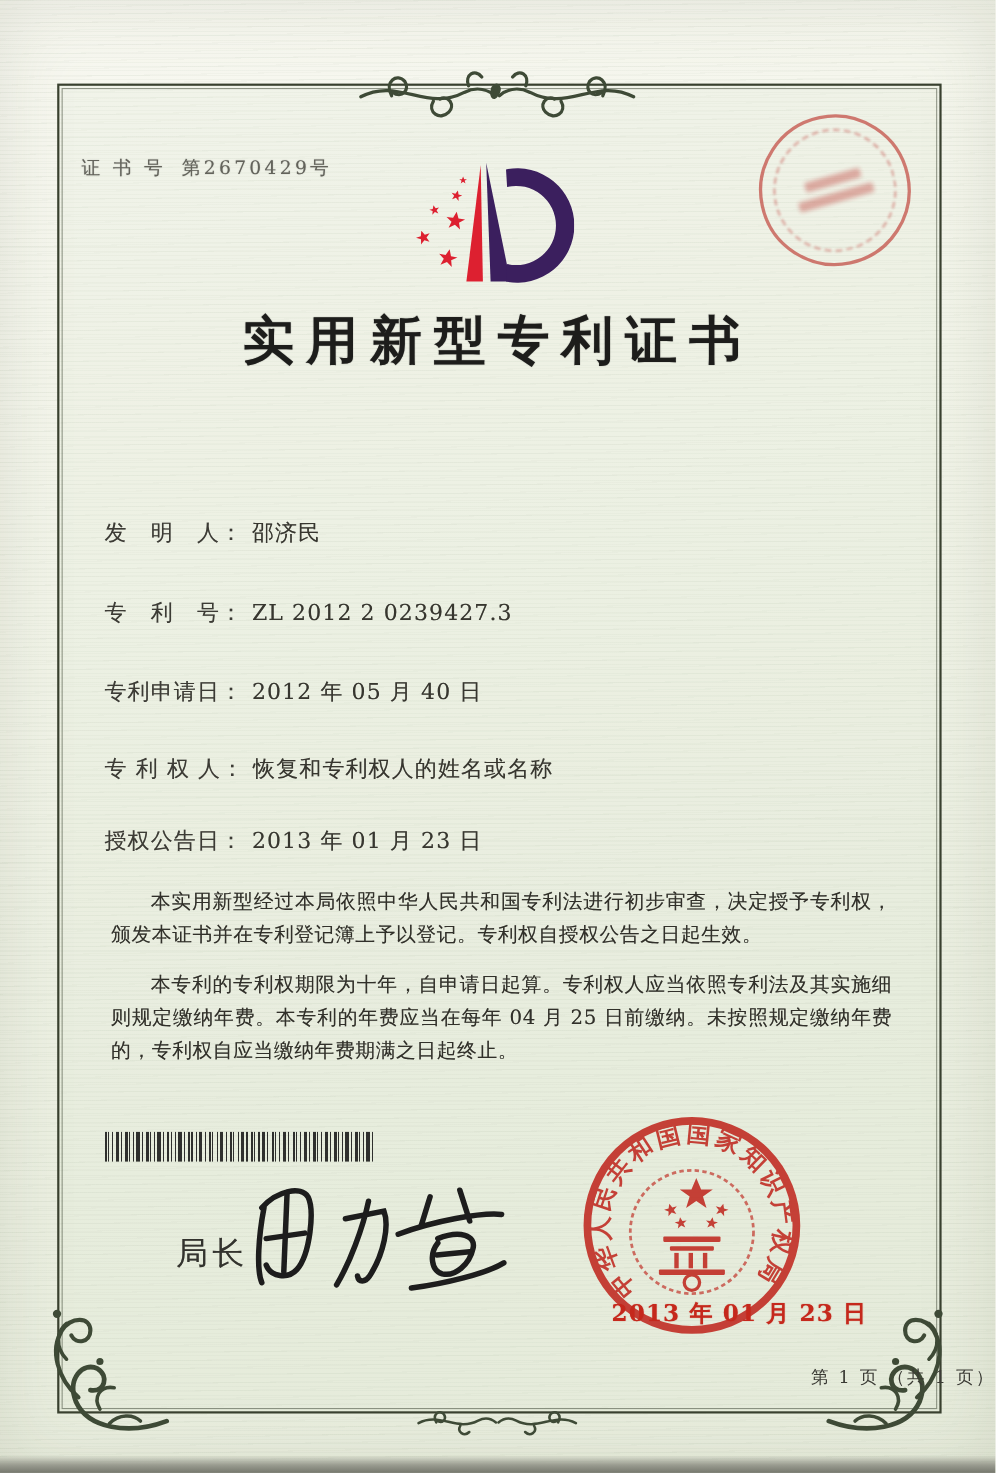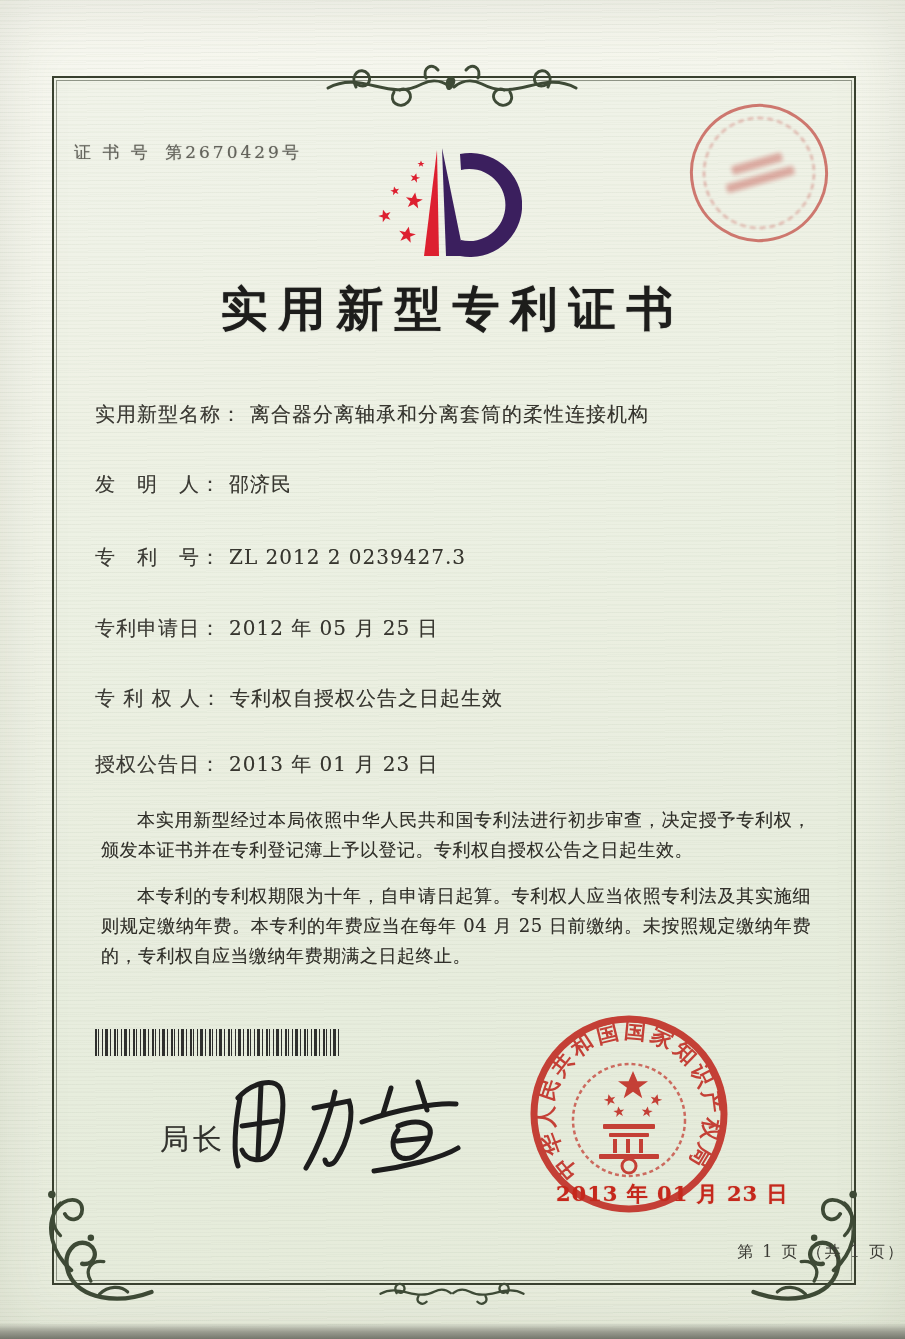--- a/index.html
+++ b/index.html
@@ -173,34 +173,31 @@
   </svg>
 
   <div class="stamp">
     <div class="arc"></div>
     <div class="bar bar1"></div>
     <div class="bar bar2"></div>
   </div>
 
   <h1 class="title">实用新型专利证书</h1>
 
-  <div class="field" style="top:401px">
-    <span class="flabel">实用新型名称：</span><span class="fvalue">离合器分离轴承和分离套筒的柔性连接机构</span>
-  </div>
   <div class="field" style="top:471px">
     <span class="flabel">发　明　人：</span><span class="fvalue">邵济民</span>
   </div>
   <div class="field" style="top:544px">
     <span class="flabel">专　利　号：</span><span class="fvalue">ZL 2012 2 0239427.3</span>
   </div>
   <div class="field" style="top:615px">
-    <span class="flabel">专利申请日：</span><span class="fvalue">2012 年 05 月 25 日</span>
+    <span class="flabel">专利申请日：</span><span class="fvalue">2012 年 05 月 40 日</span>
   </div>
   <div class="field" style="top:685px">
-    <span class="flabel">专 利 权 人：</span><span class="fvalue">专利权自授权公告之日起生效</span>
+    <span class="flabel">专 利 权 人：</span><span class="fvalue">恢复和专利权人的姓名或名称</span>
   </div>
   <div class="field" style="top:751px">
     <span class="flabel">授权公告日：</span><span class="fvalue">2013 年 01 月 23 日</span>
   </div>
 
   <div class="paras">
     <p>本实用新型经过本局依照中华人民共和国专利法进行初步审查，决定授予专利权，颁发本证书并在专利登记簿上予以登记。专利权自授权公告之日起生效。</p>
     <p>本专利的专利权期限为十年，自申请日起算。专利权人应当依照专利法及其实施细则规定缴纳年费。本专利的年费应当在每年 04 月 25 日前缴纳。未按照规定缴纳年费的，专利权自应当缴纳年费期满之日起终止。</p>
   </div>
 

